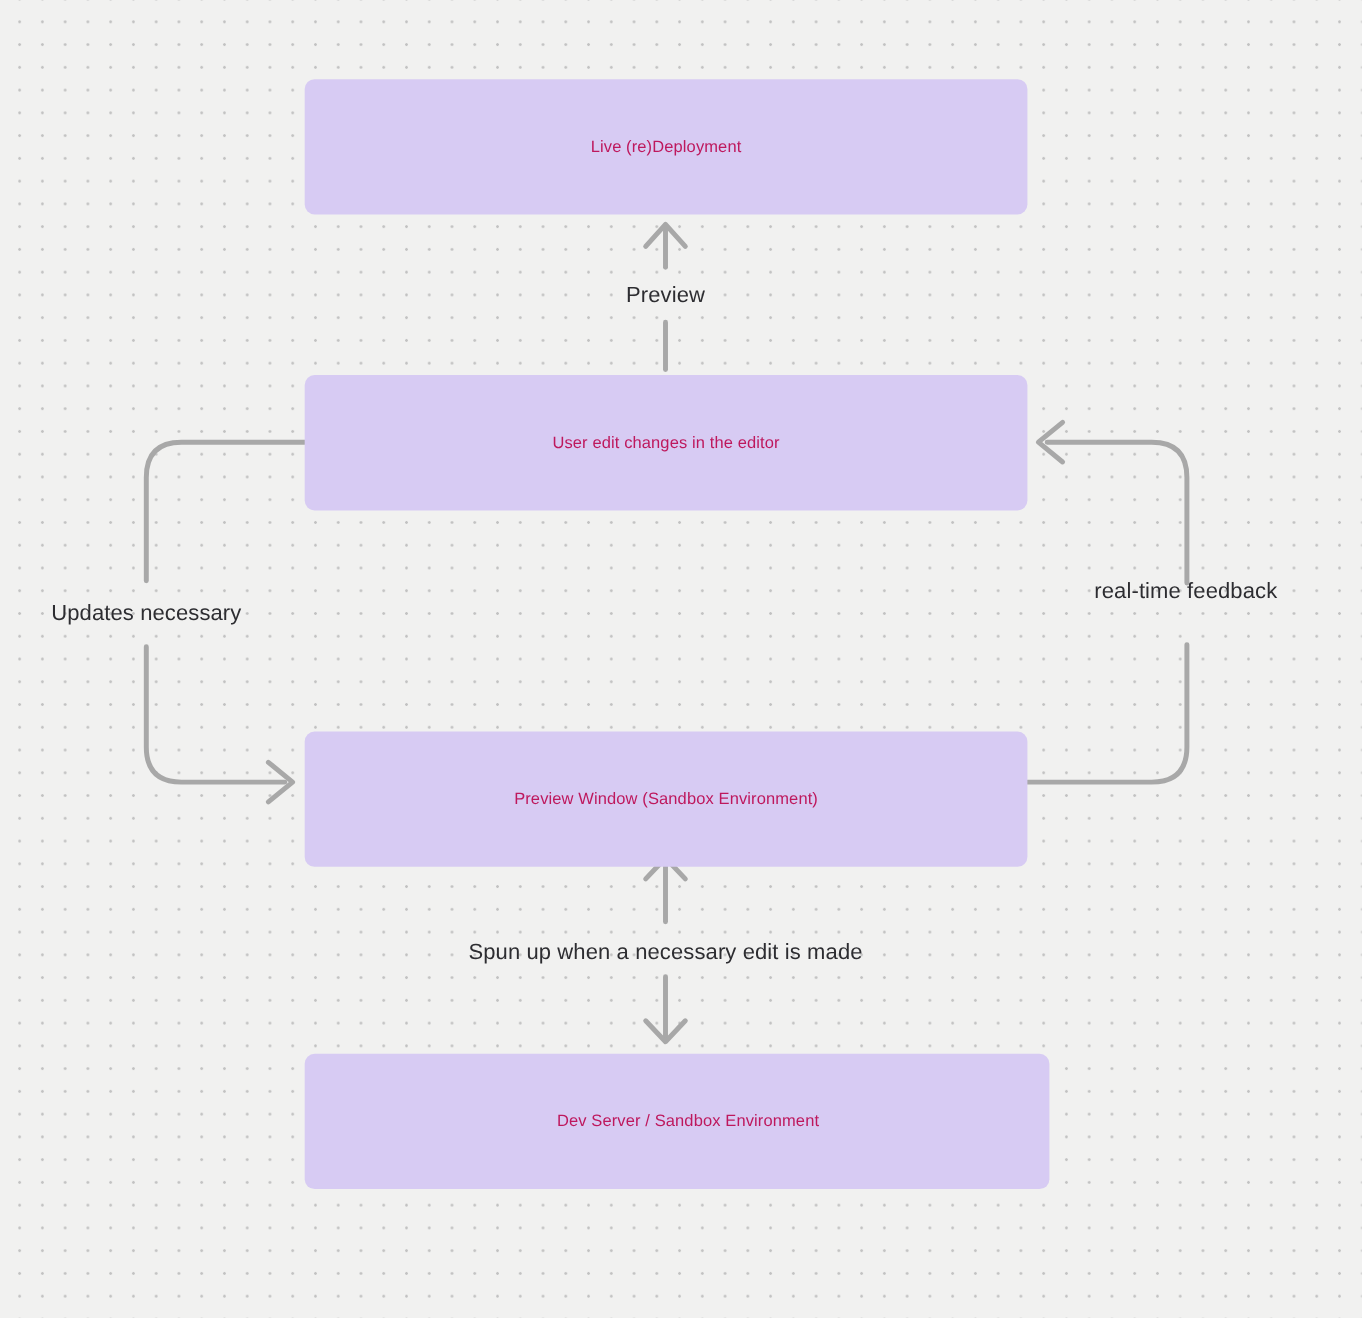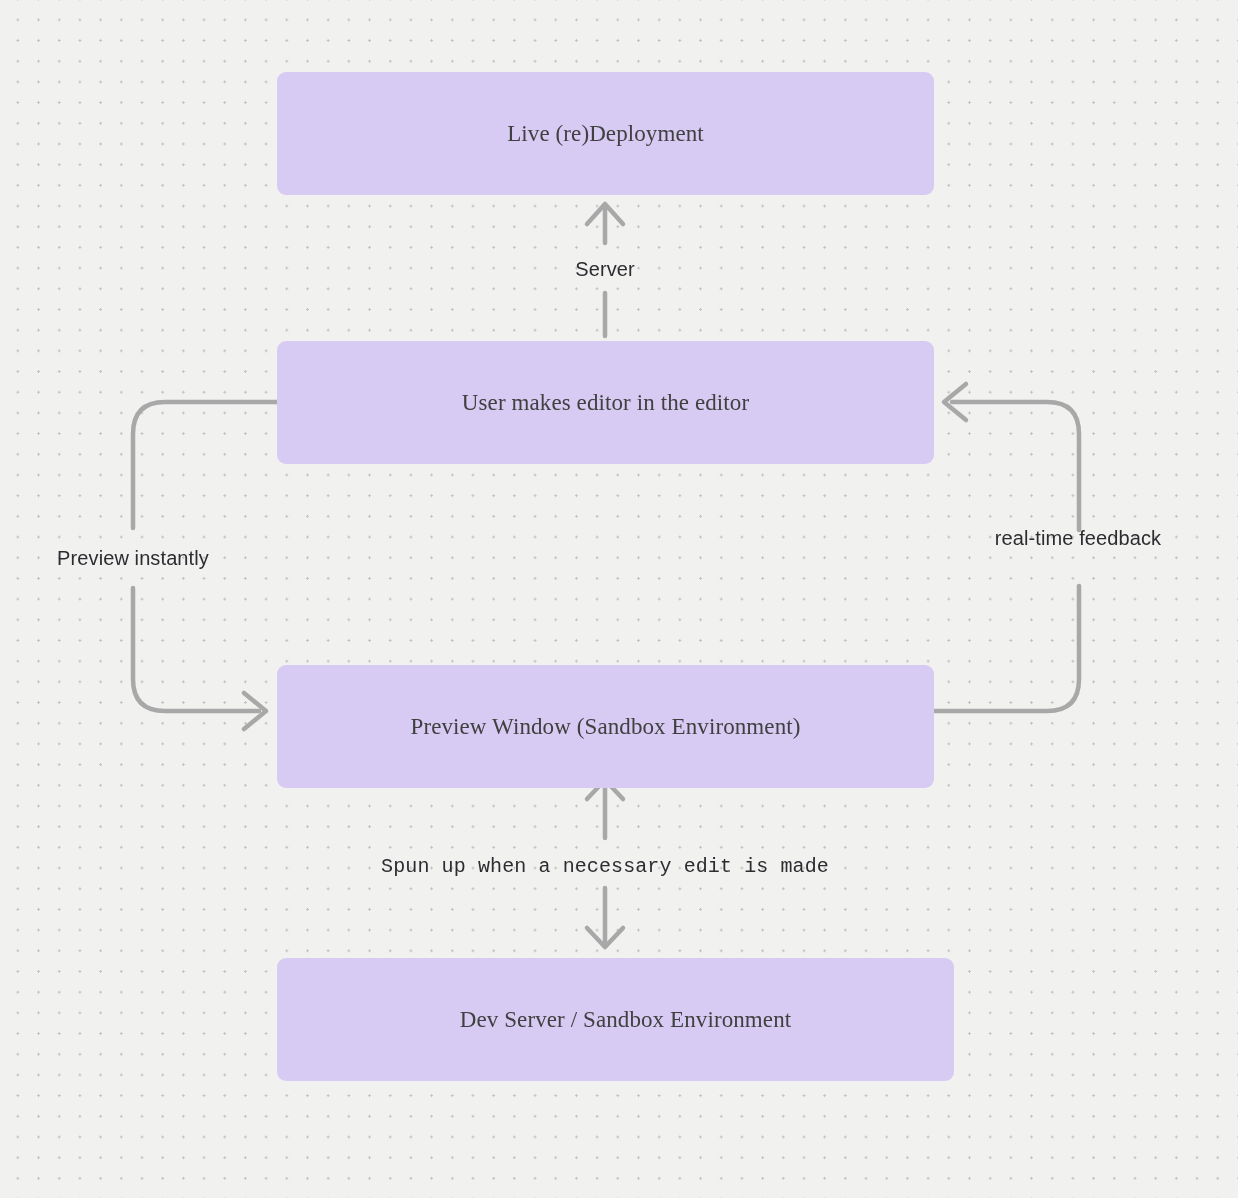--- a/index.html
+++ b/index.html
@@ -29,42 +29,41 @@
     left: 277px;
     width: 657px;
     height: 123px;
     background: #d7cbf3;
     border-radius: 9px;
     display: flex;
     align-items: center;
     justify-content: center;
   }
   .node-label {
-    font-size: 23px;
-    color: #404040;
+    font-size: 15px;
+    color: #be185d;
     letter-spacing: 0.1px;
     white-space: nowrap;
-    font-family: Liberation Serif, serif;
   }
   .node-live    { top: 72px;  }
   .node-user    { top: 341px; }
   .node-preview { top: 649px; margin-top: 16px; }
   .node-dev     { top: 958px; padding-left: 20px; }
   .edge-label {
     position: absolute;
     transform: translate(-50%, -50%);
     font-size: 20px;
     color: #2d2d31;
     white-space: nowrap;
     letter-spacing: 0.1px;
   }
   .lbl-publish  { left: 605px;  top: 269px; }
   .lbl-updates  { left: 133px;  top: 558px; }
   .lbl-feedback { left: 1078px; top: 538px; }
-  .lbl-spunup   { left: 605px;  top: 866px; font-family: Liberation Mono, monospace; }
+  .lbl-spunup   { left: 605px;  top: 866px; }
 </style>
 </head>
 <body>
 
 <div class="canvas">
 
   <svg class="arrows" width="1238" height="1198" viewBox="0 0 1238 1198">
     <g fill="none" stroke="#a8a8a8" stroke-width="4.5" stroke-linecap="round" stroke-linejoin="round">
 
       <path d="M605 336 L605 293"></path>
@@ -84,32 +83,32 @@
       <path d="M605 888 L605 945"></path>
       <path d="M587 928 L605 947 L623 928"></path>
     </g>
   </svg>
 
   <div class="node node-live">
     <span class="node-label">Live (re)Deployment</span>
   </div>
 
   <div class="node node-user">
-    <span class="node-label">User makes editor in the editor</span>
+    <span class="node-label">User edit changes in the editor</span>
   </div>
 
   <div class="node node-preview">
     <span class="node-label">Preview Window (Sandbox Environment)</span>
   </div>
 
   <div class="node node-dev">
     <span class="node-label">Dev Server / Sandbox Environment</span>
   </div>
 
-  <div class="edge-label lbl-publish">Server</div>
+  <div class="edge-label lbl-publish">Preview</div>
 
-  <div class="edge-label lbl-updates">Preview instantly</div>
+  <div class="edge-label lbl-updates">Updates necessary</div>
 
   <div class="edge-label lbl-feedback">real-time feedback</div>
 
   <div class="edge-label lbl-spunup">Spun up when a necessary edit is made</div>
 
 </div>
 
 </body></html>

